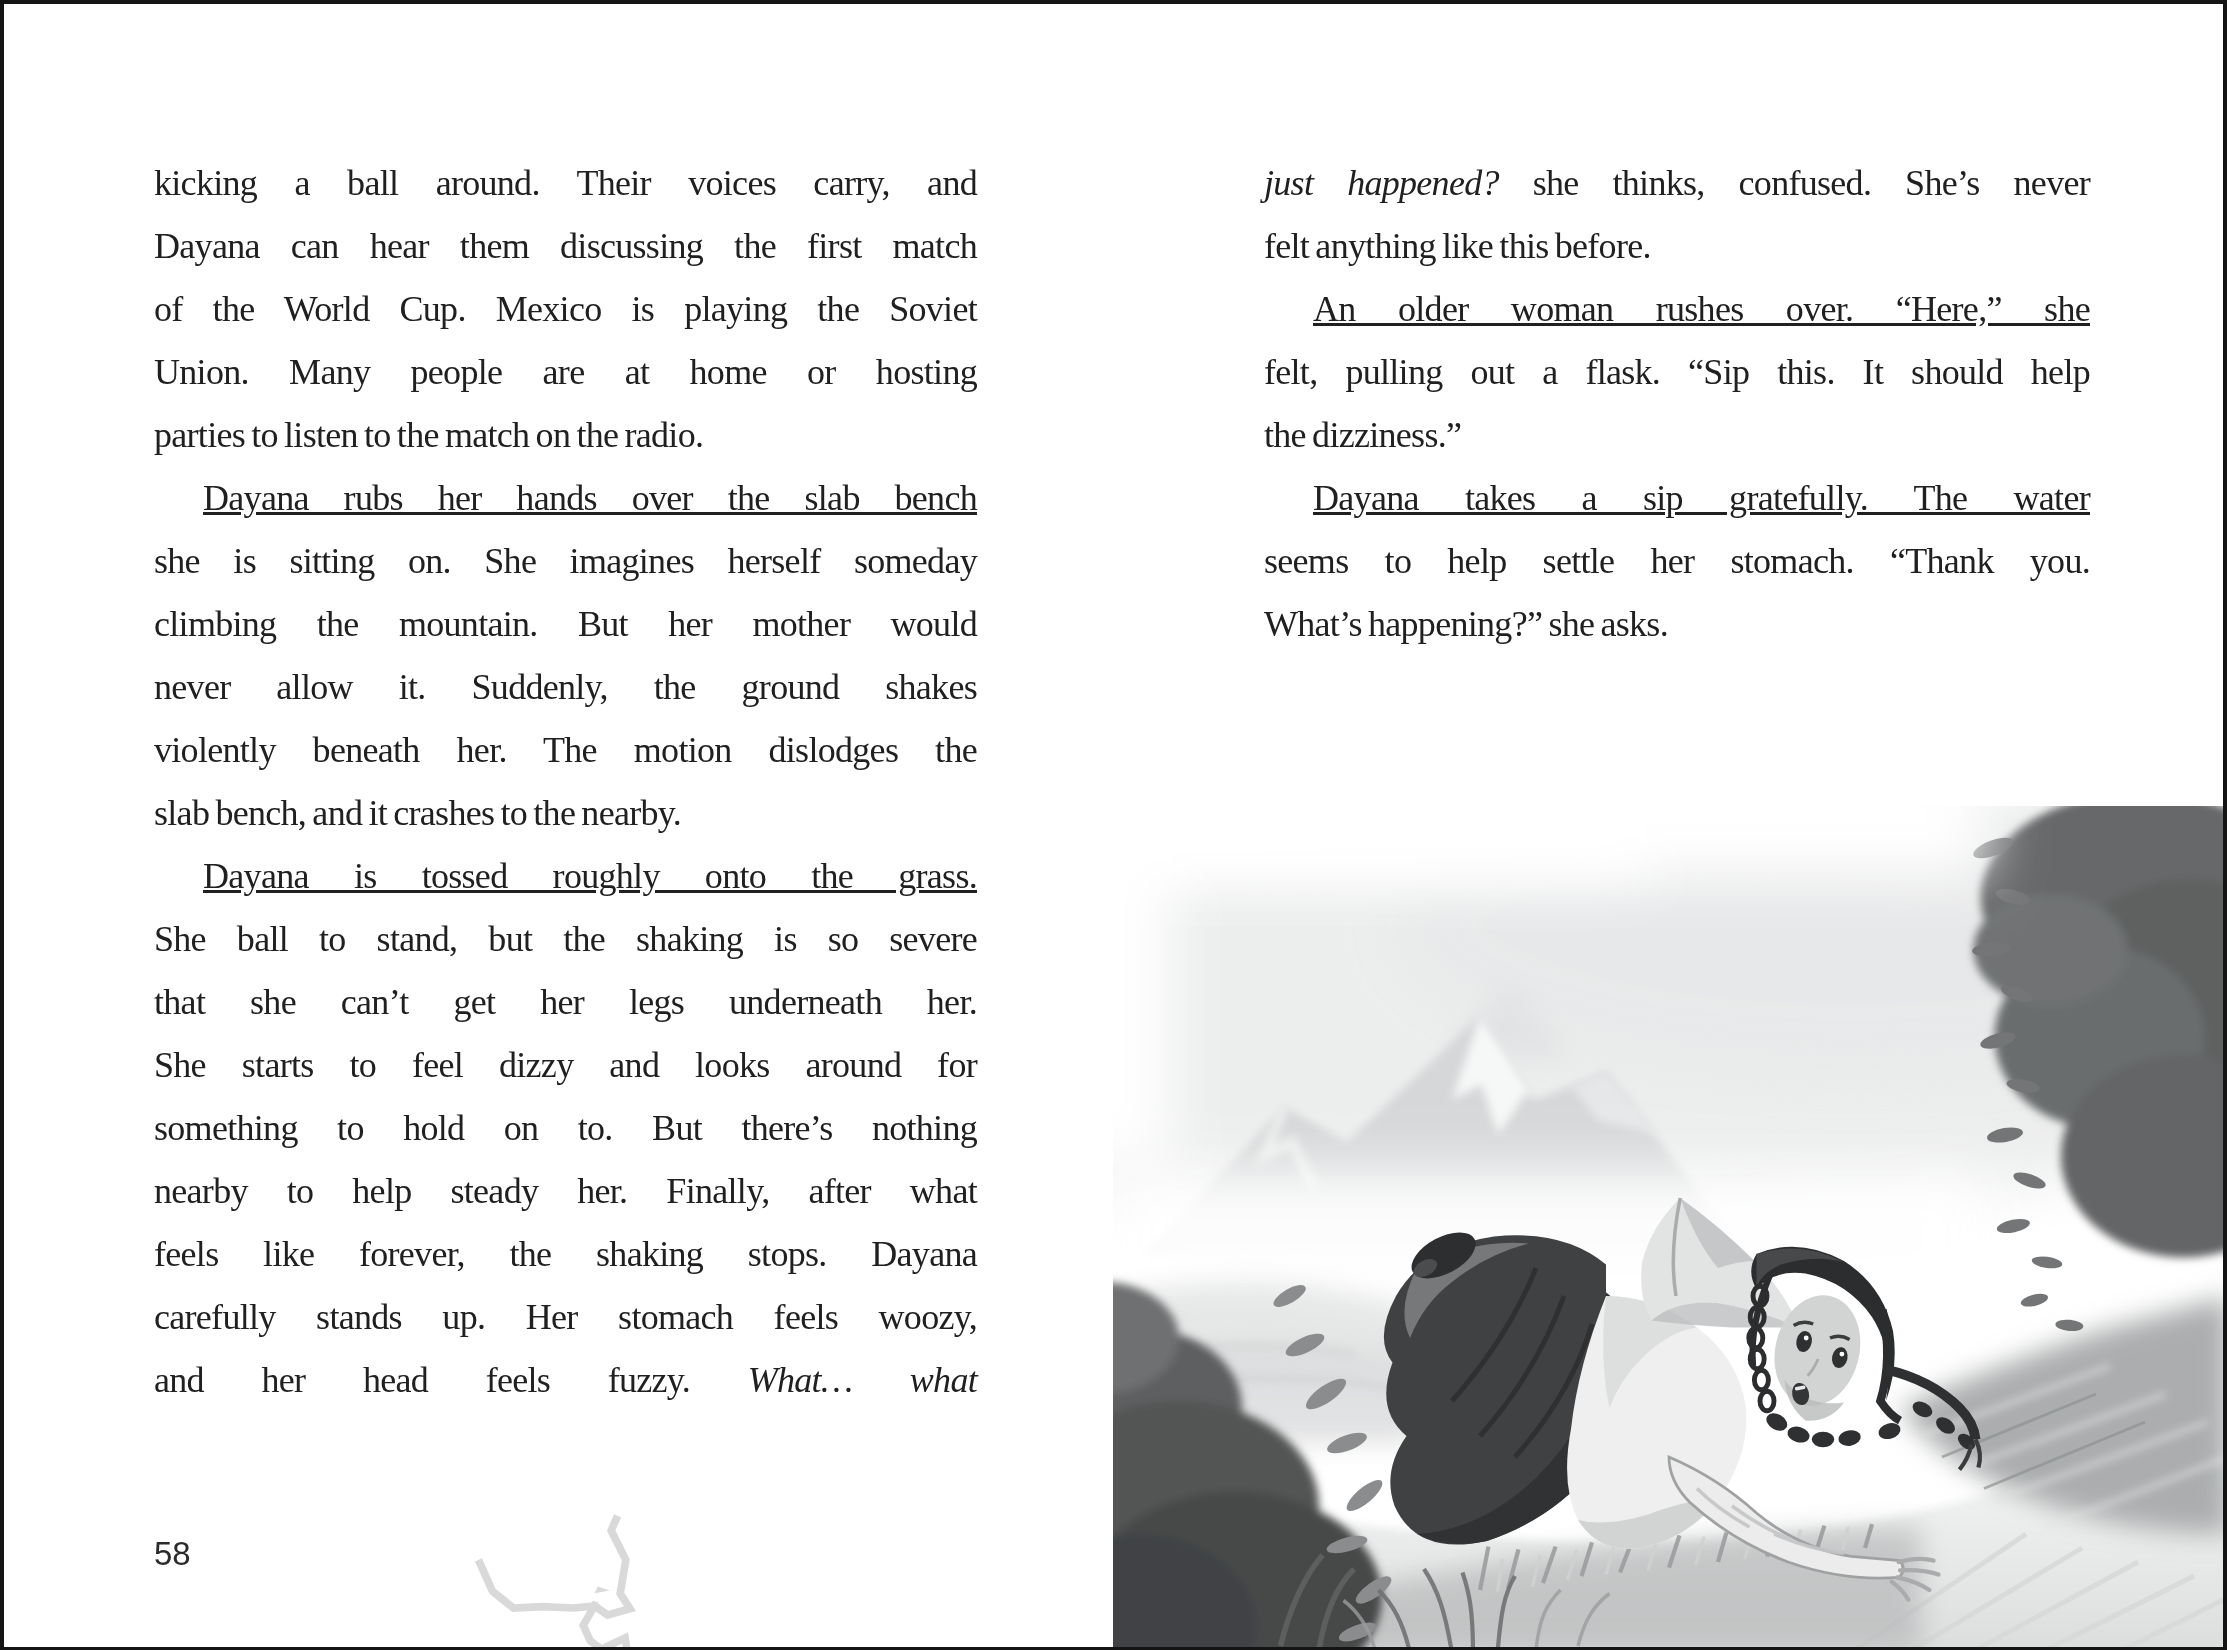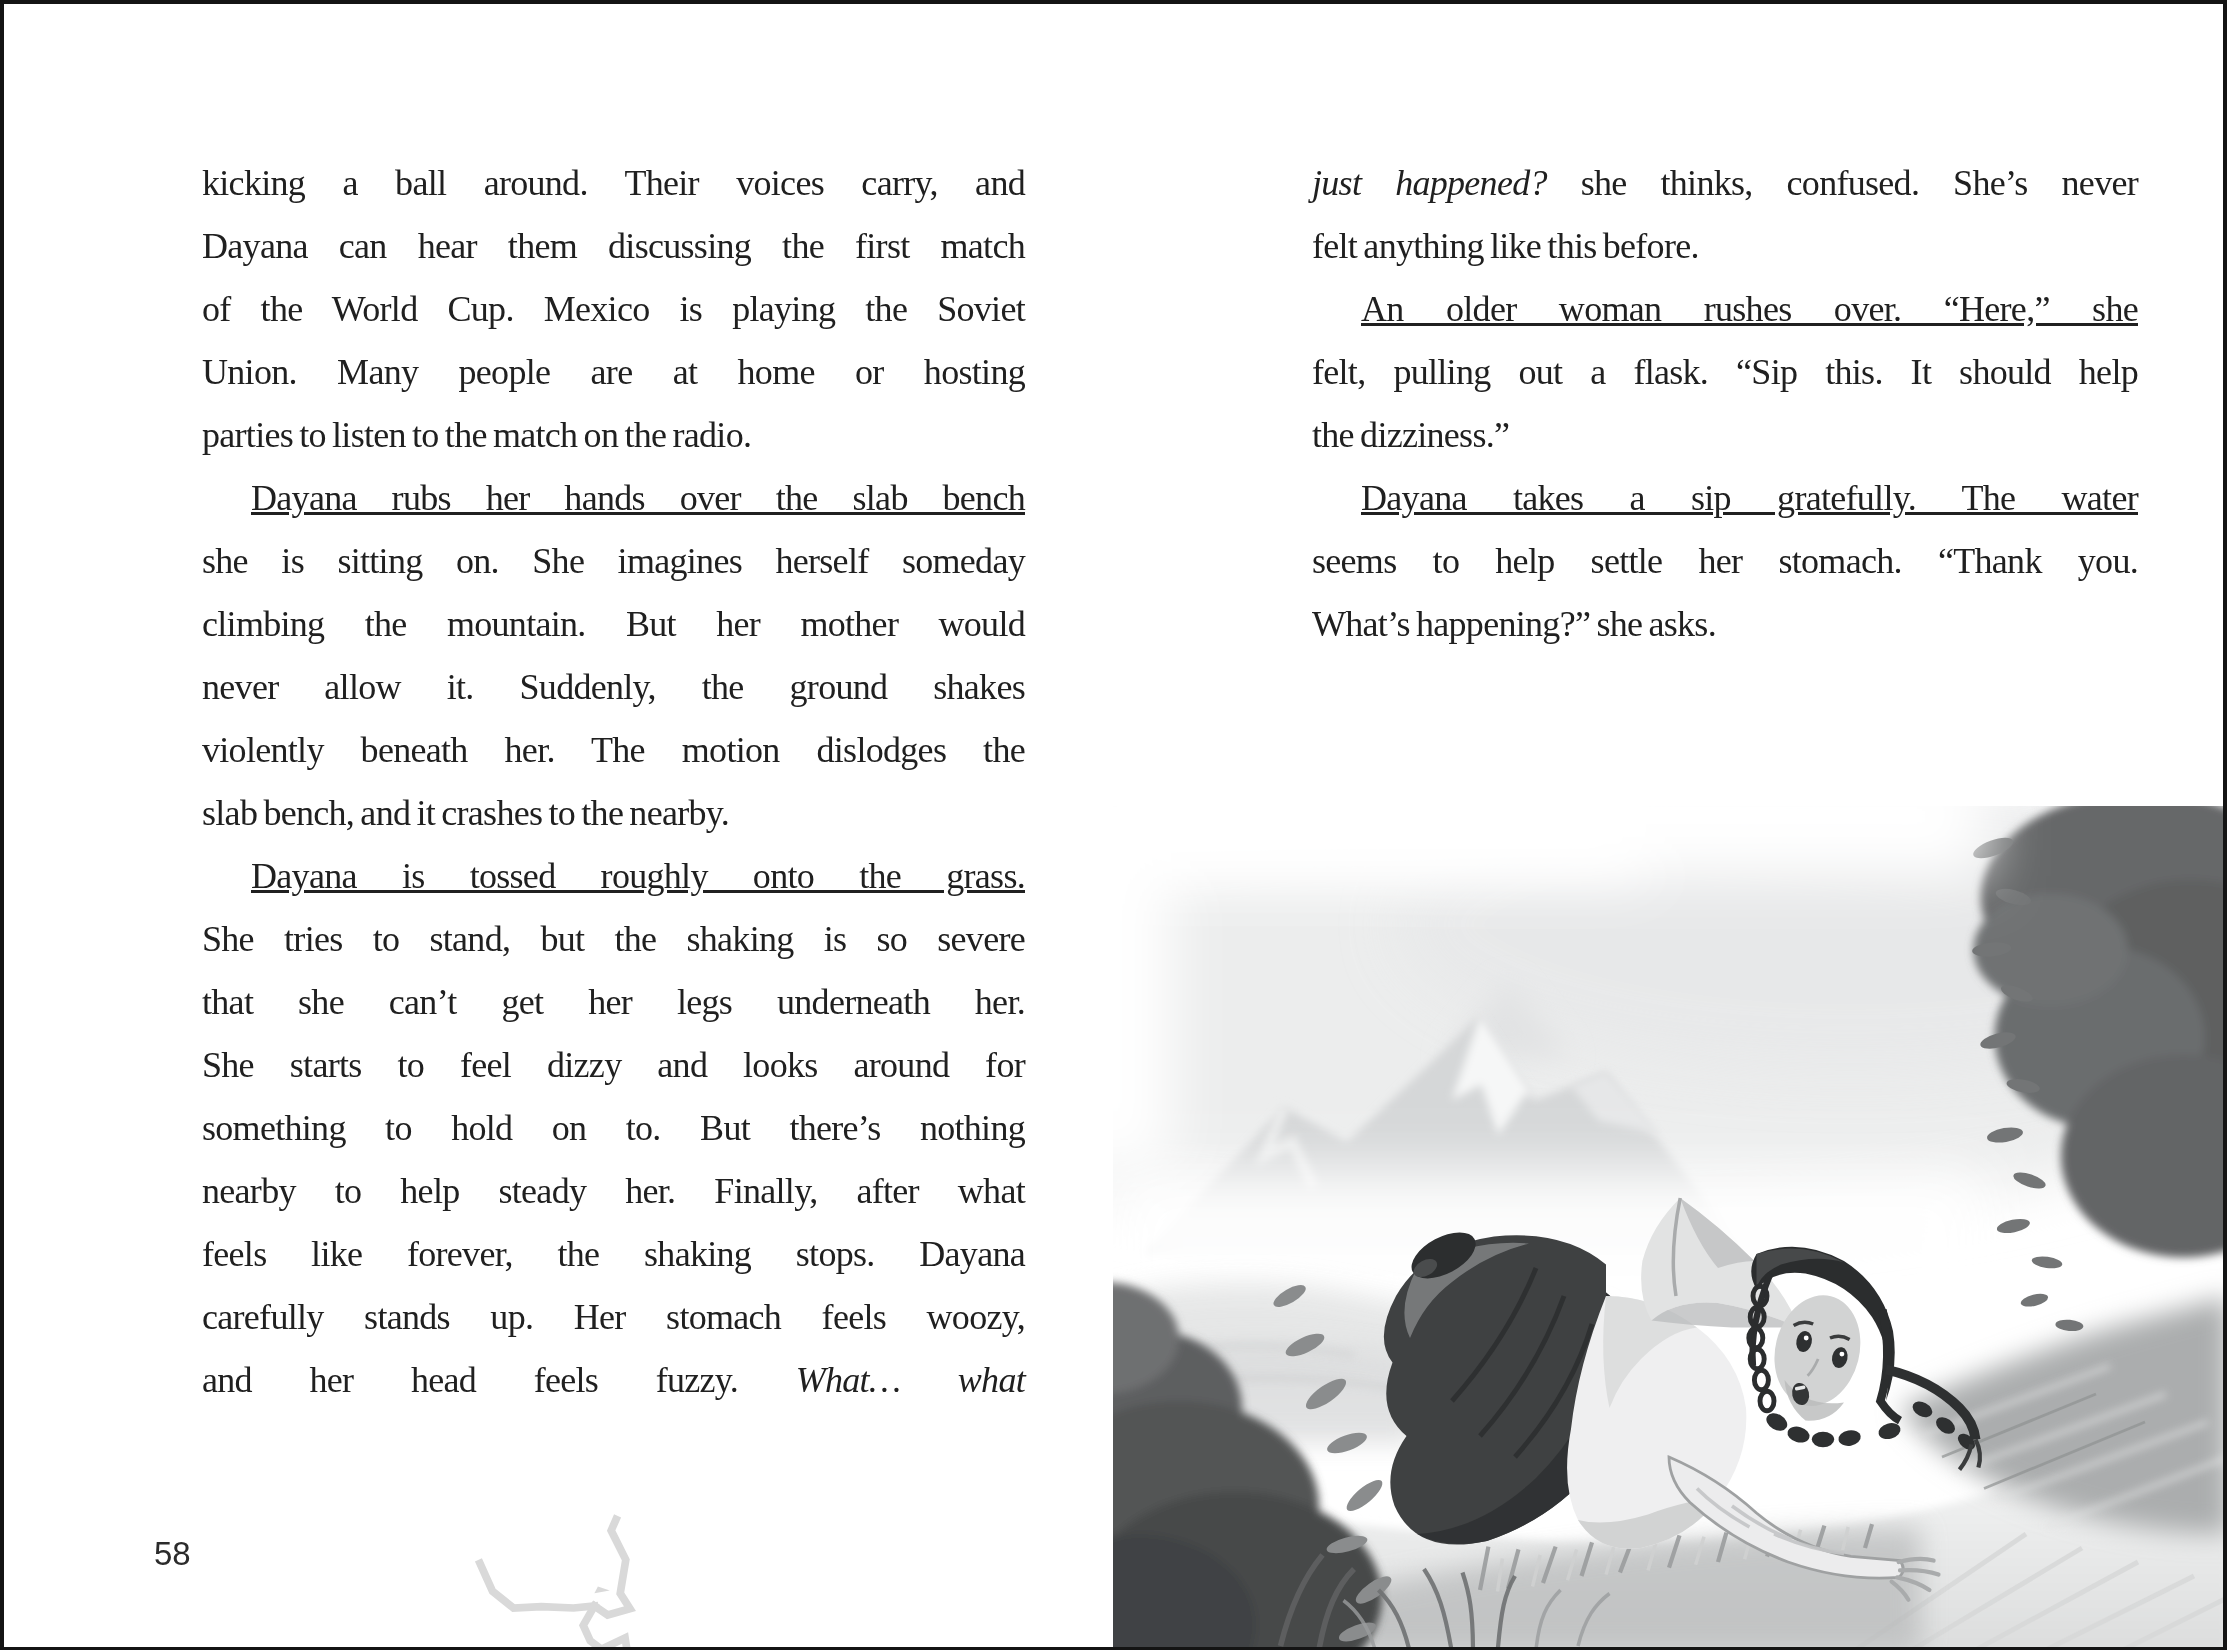--- a/index.html
+++ b/index.html
@@ -13,21 +13,20 @@
     font-family: "Liberation Serif", serif;
     color: var(--ink, #202020);
   }
   .text-col {
     position: absolute;
     font-size: 36px;
     line-height: 63px;
     letter-spacing: -0.7px;
     word-spacing: -2.1px;
     color: var(--ink, #202020);
-    margin-left: 48px;
   }
   .text-col.left-col  { left: 150px;  top: 148px; width: 823px; }
   .text-col.right-col { left: 1260px; top: 148px; width: 826px; }
   .line { text-align: justify; text-align-last: justify; }
   .line.para-end { text-align-last: left; }
   .line.indent { text-indent: 49px; text-decoration: underline; }
   .line em { }
   .page-number {
     position: absolute;
     left: 150px; top: 1531px; width: 823px;
@@ -59,21 +58,21 @@
         <div class="line">of the World Cup. Mexico is playing the Soviet</div>
         <div class="line">Union. Many people are at home or hosting</div>
         <div class="line para-end">parties to listen to the match on the radio.</div>
         <div class="line indent">Dayana rubs her hands over the slab bench</div>
         <div class="line">she is sitting on. She imagines herself someday</div>
         <div class="line">climbing the mountain. But her mother would</div>
         <div class="line">never allow it. Suddenly, the ground shakes</div>
         <div class="line">violently beneath her. The motion dislodges the</div>
         <div class="line para-end">slab bench, and it crashes to the nearby.</div>
         <div class="line indent">Dayana is tossed roughly onto the grass.</div>
-        <div class="line">She tries to stand, but the shaking is so severe</div>
+        <div class="line">She ball to stand, but the shaking is so severe</div>
         <div class="line">that she can’t get her legs underneath her.</div>
         <div class="line">She starts to feel dizzy and looks around for</div>
         <div class="line">something to hold on to. But there’s nothing</div>
         <div class="line">nearby to help steady her. Finally, after what</div>
         <div class="line">feels like forever, the shaking stops. Dayana</div>
         <div class="line">carefully stands up. Her stomach feels woozy,</div>
         <div class="line">and her head feels fuzzy. <em>What… what</em></div>
       </div>
 
     <svg class="crack-svg" viewBox="0 0 420 229" aria-hidden="true">

